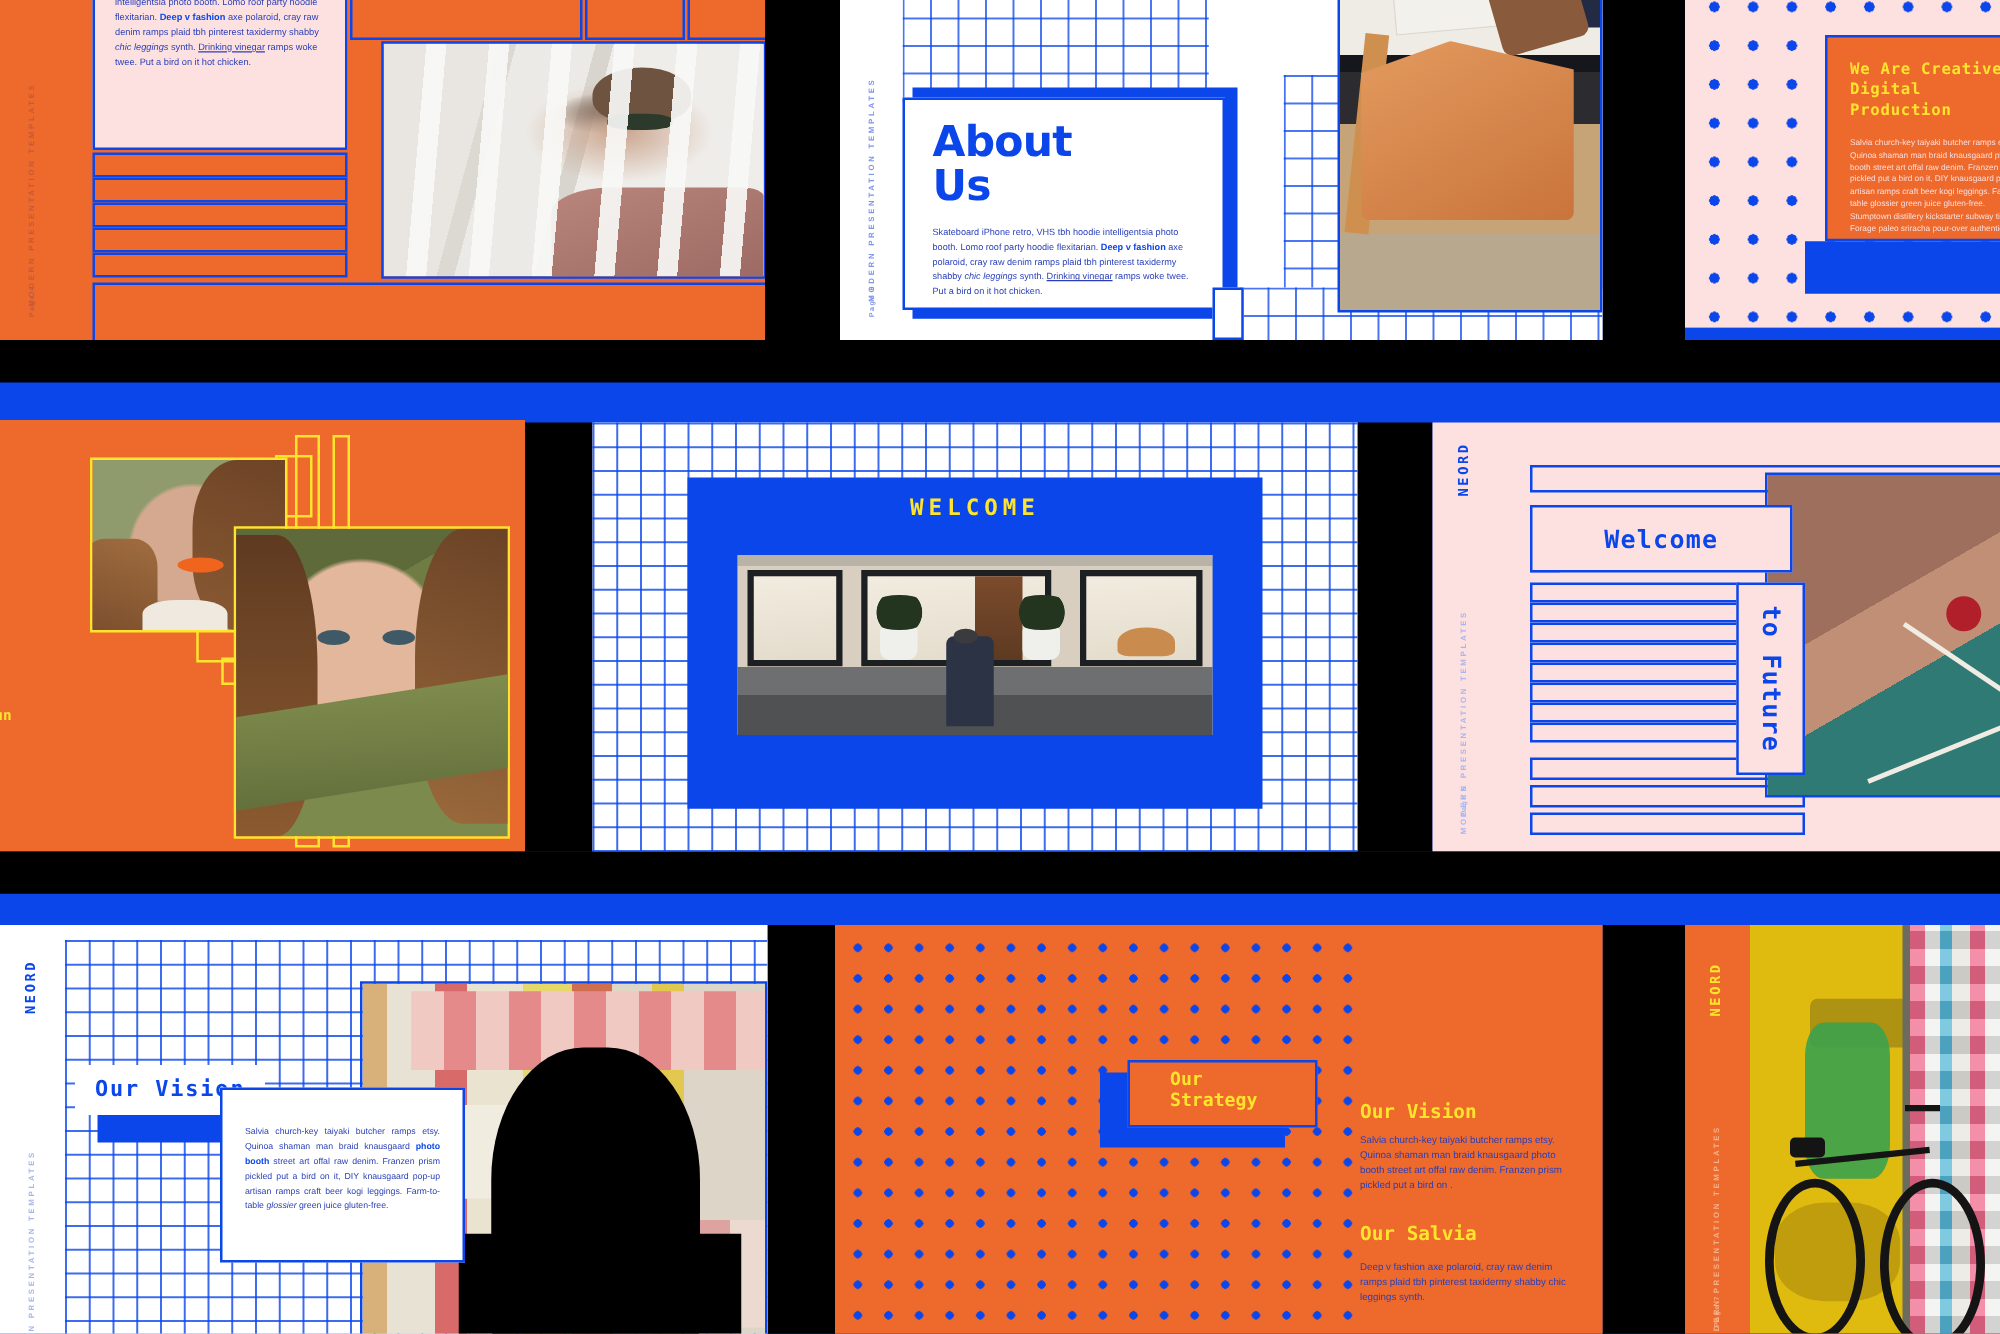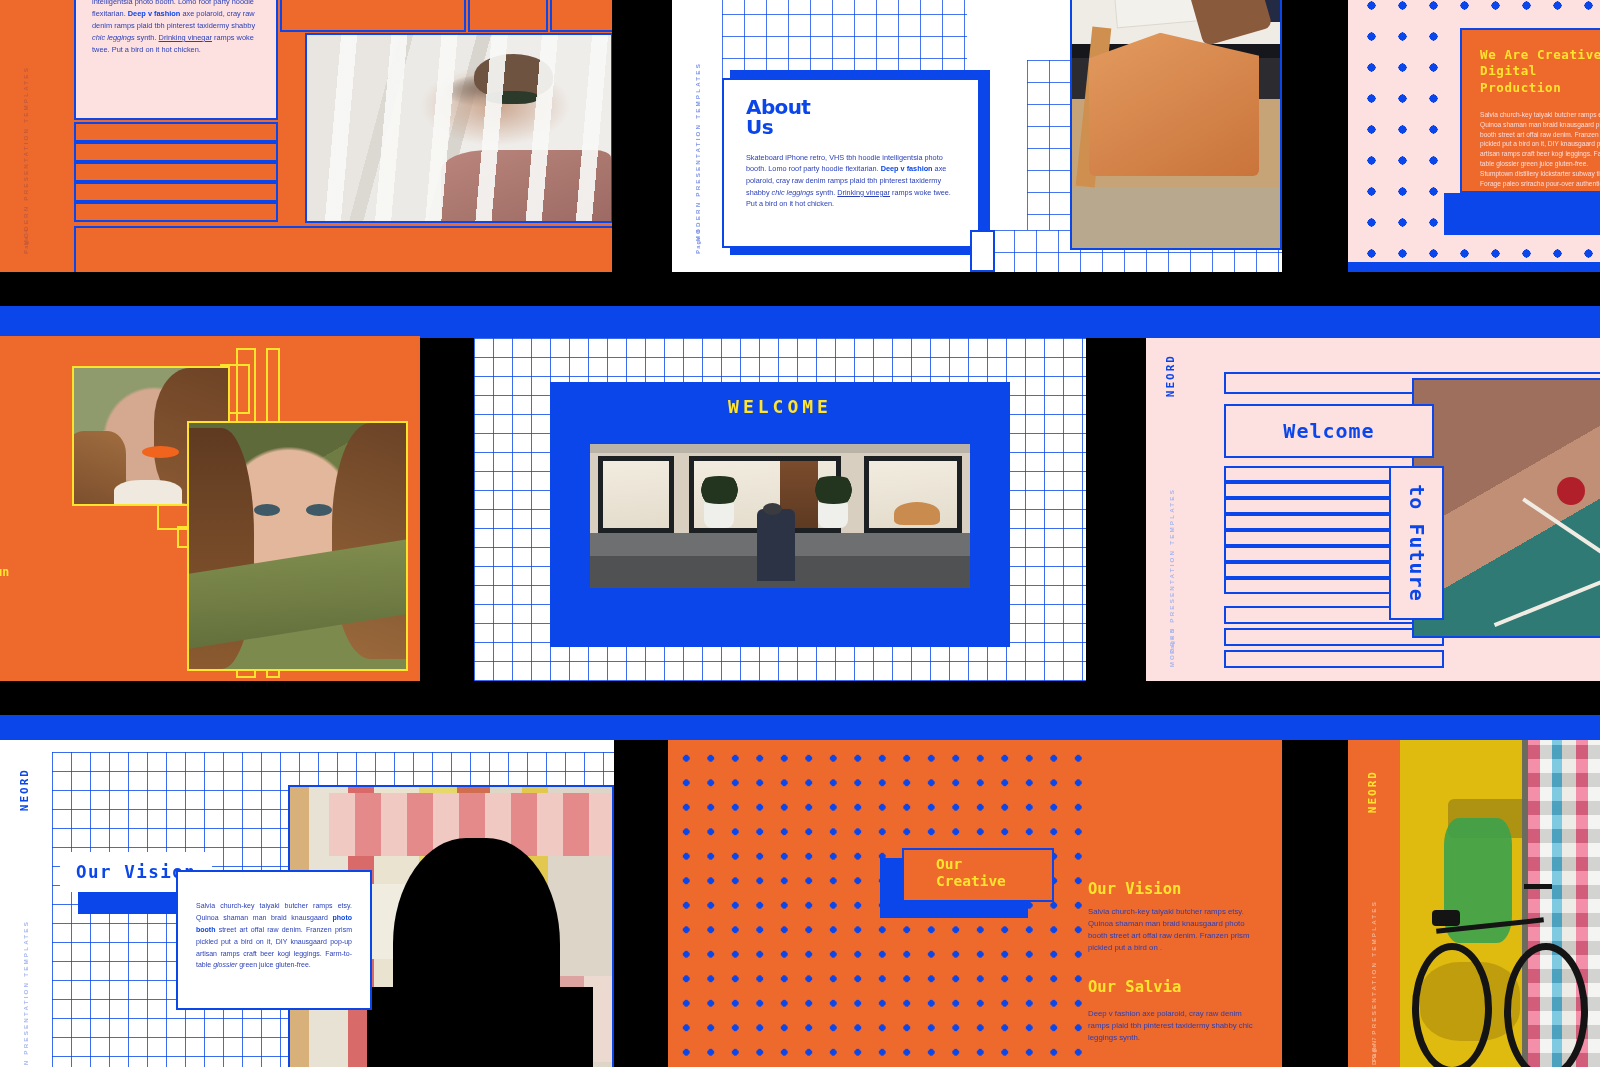--- a/index.html
+++ b/index.html
@@ -100,21 +100,21 @@
   #s2{ left:672px; top:0; width:610px; height:272px; background:#fff; }
   #s2 .sidebar{ position:absolute; left:0; top:0; width:50px; height:100%; background:#fff; }
   #s2 .grid-a{ position:absolute; left:50px; top:-30px; width:245px; height:115px; }
   #s2 .grid-b{ position:absolute; left:355px; top:60px; width:125px; height:190px; }
   #s2 .grid-c{ position:absolute; left:298px; top:230px; width:312px; height:45px; }
   #s2 .bluepanel{ position:absolute; left:58px; top:70px; width:260px; height:185px; background:#0b46ea; }
   #s2 .card{
     position:absolute; left:50px; top:78px; width:258px; height:170px;
     background:#fff; border:2px solid #0b46ea; padding:17px 22px;
   }
-  #s2 h1{ font-family:"DejaVu Sans", sans-serif; font-size:20px; line-height:1.02; color:#0b46ea; font-weight:700; letter-spacing:-.6px;}
+  #s2 h1{ font-family:"DejaVu Sans", sans-serif; font-size:34px; line-height:1.02; color:#0b46ea; font-weight:700; letter-spacing:-.6px;}
   #s2 p{ margin-top:14px; font-size:7.3px; line-height:1.6; color:#2a3fb8; }
   #s2 p b{ color:#0b46ea; }
   #s2 .photo{ position:absolute; left:398px; top:-30px; width:212px; height:280px; border:2.2px solid #0b46ea; overflow:hidden; }
   #s2 .whitesq{ position:absolute; left:298px; top:230px; width:25px; height:42px; background:#fff; border:2px solid #0b46ea; }
 
   
   #s3{ left:1348px; top:0; width:252px; height:262px; background:#fde0e0; }
   #s3 .dotfield{
     position:absolute; left:0; top:-18px; width:252px; height:280px;
     background-color:#fde0e0;
@@ -517,21 +517,21 @@
     </div>
   </div>
 
   <div class="slide" id="s8">
     <div class="dots dotzone"></div>
     <div class="right"></div>
 
     <div class="stratshadow"></div>
     <div class="stratbox">
       <span>Our</span>
-      <span>Creative</span>
+      <span>Strategy</span>
     </div>
 
 
     <div class="h3" style="left:420px;top:140px;">Our Vision</div>
     <div class="bp" style="left:420px;top:166px;">Salvia church-key taiyaki butcher ramps etsy. Quinoa shaman man braid knausgaard photo booth street art offal raw denim. Franzen prism pickled put a bird on .</div>
 
     <div class="h3" style="left:420px;top:238px;">Our Salvia</div>
     <div class="bp" style="left:420px;top:268px;">Deep v fashion axe polaroid, cray raw denim ramps plaid tbh pinterest taxidermy shabby chic leggings synth.</div>
   </div>
 

